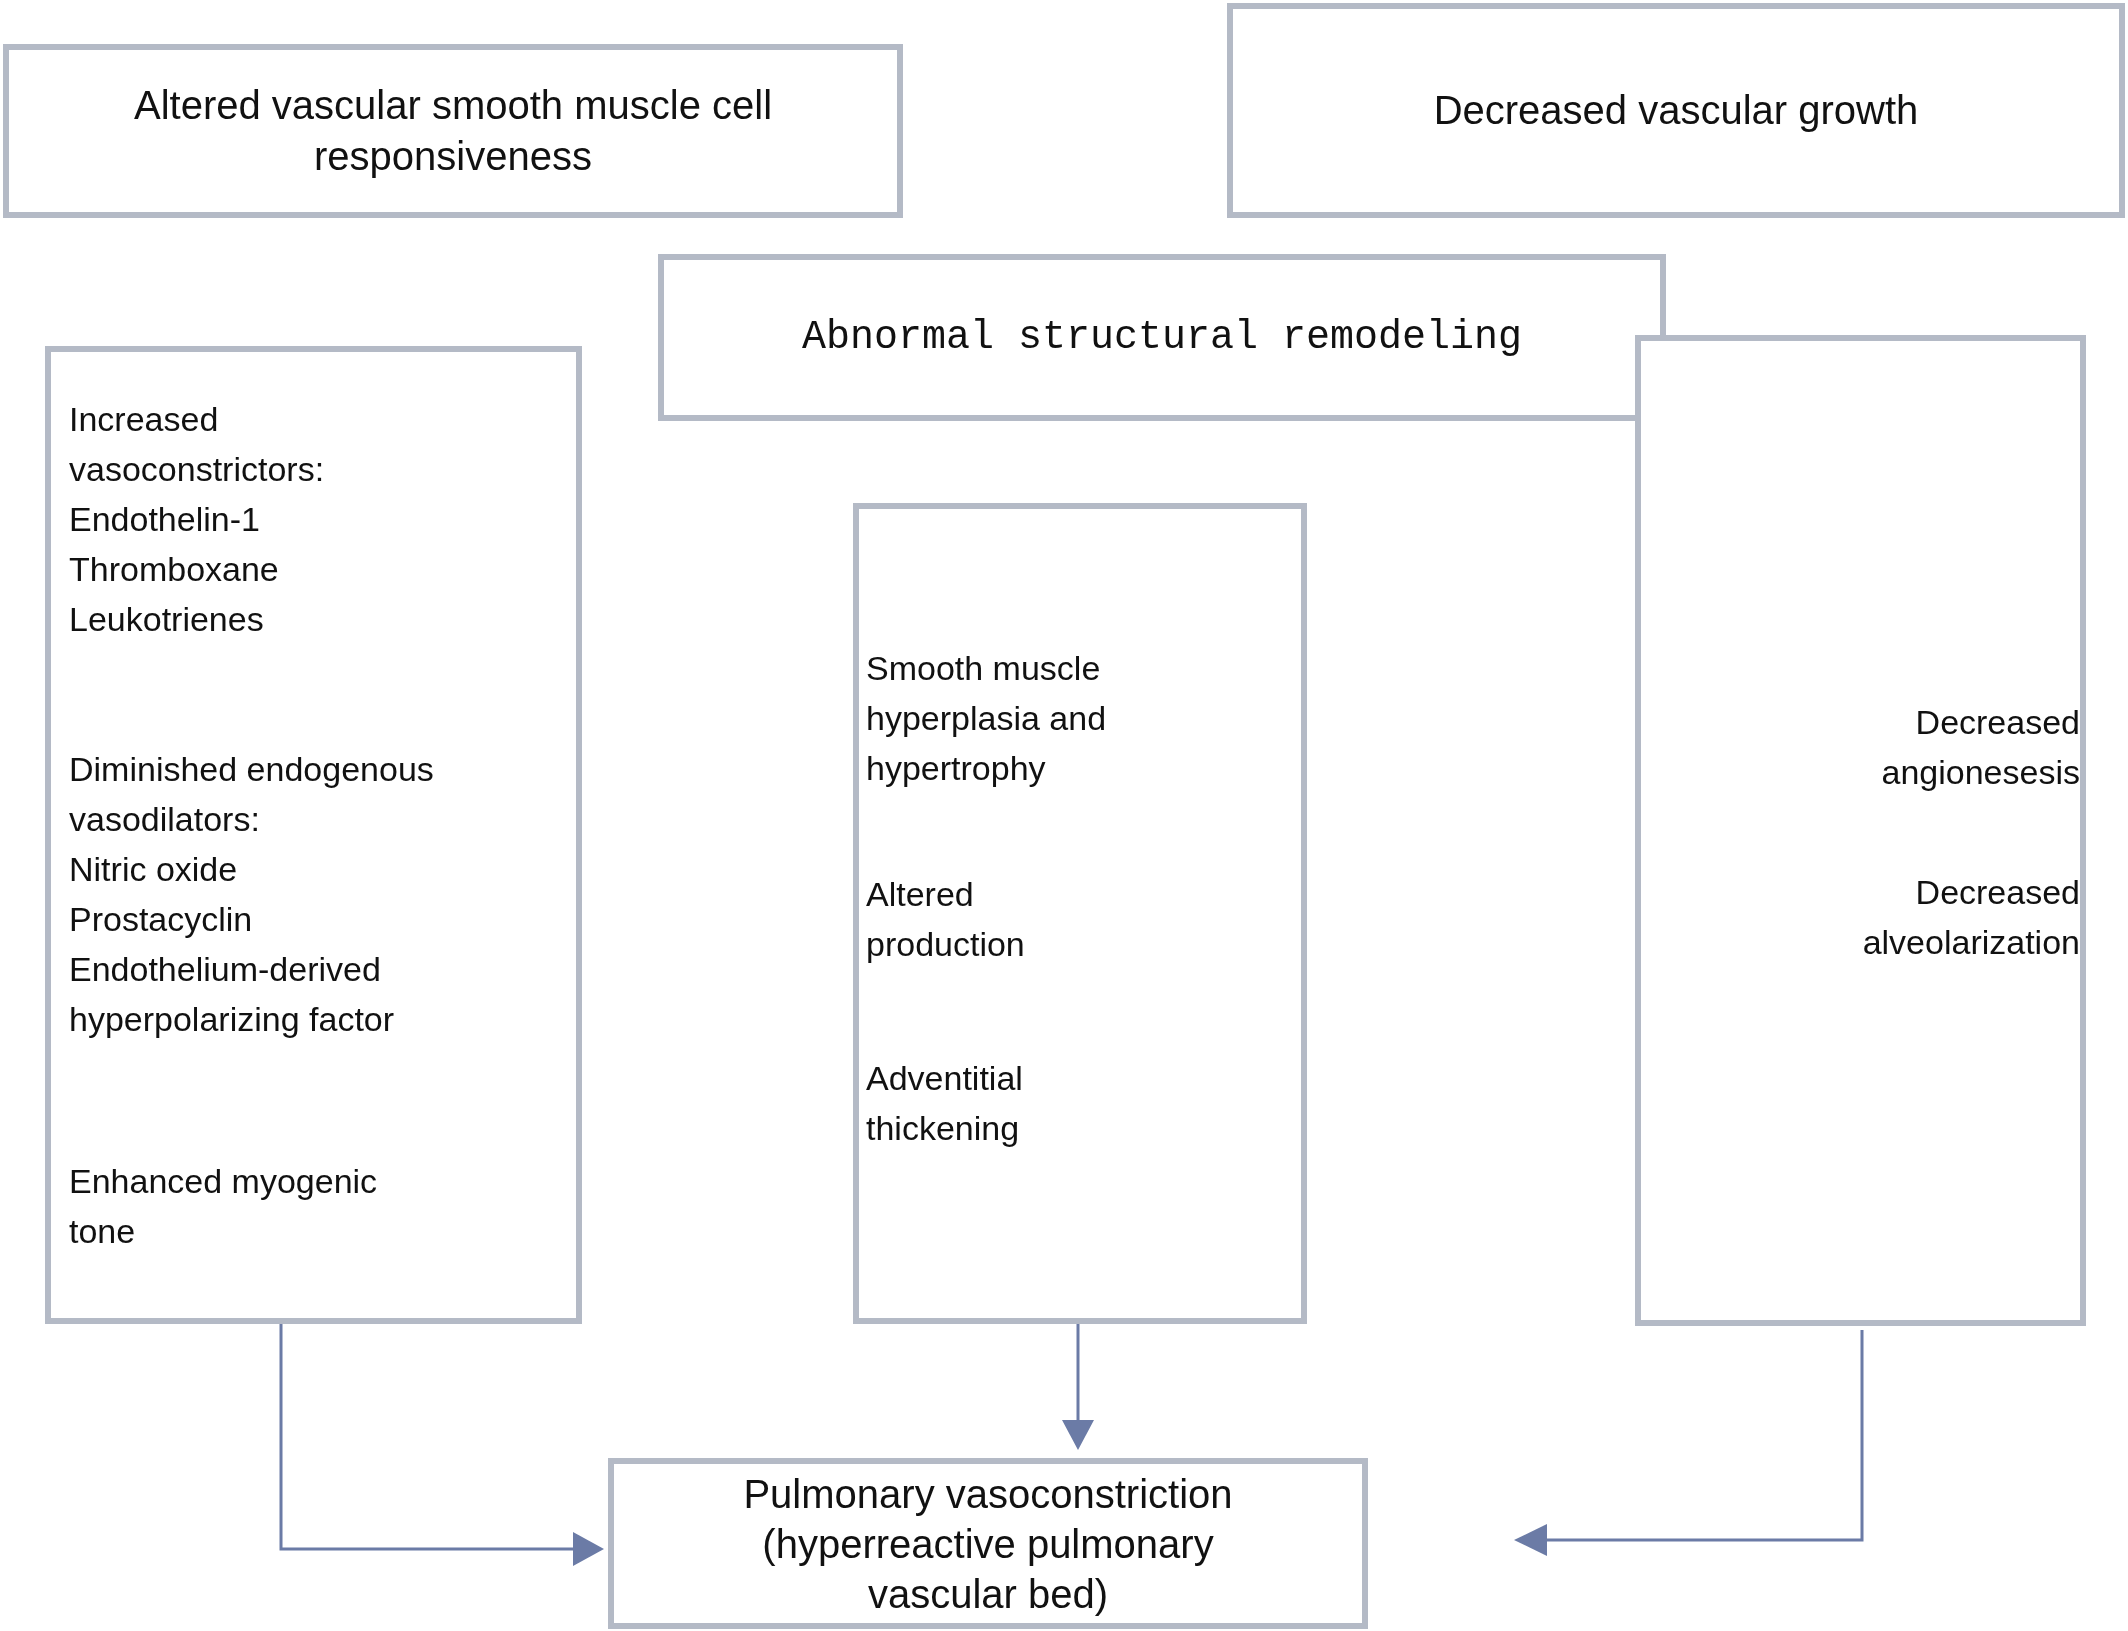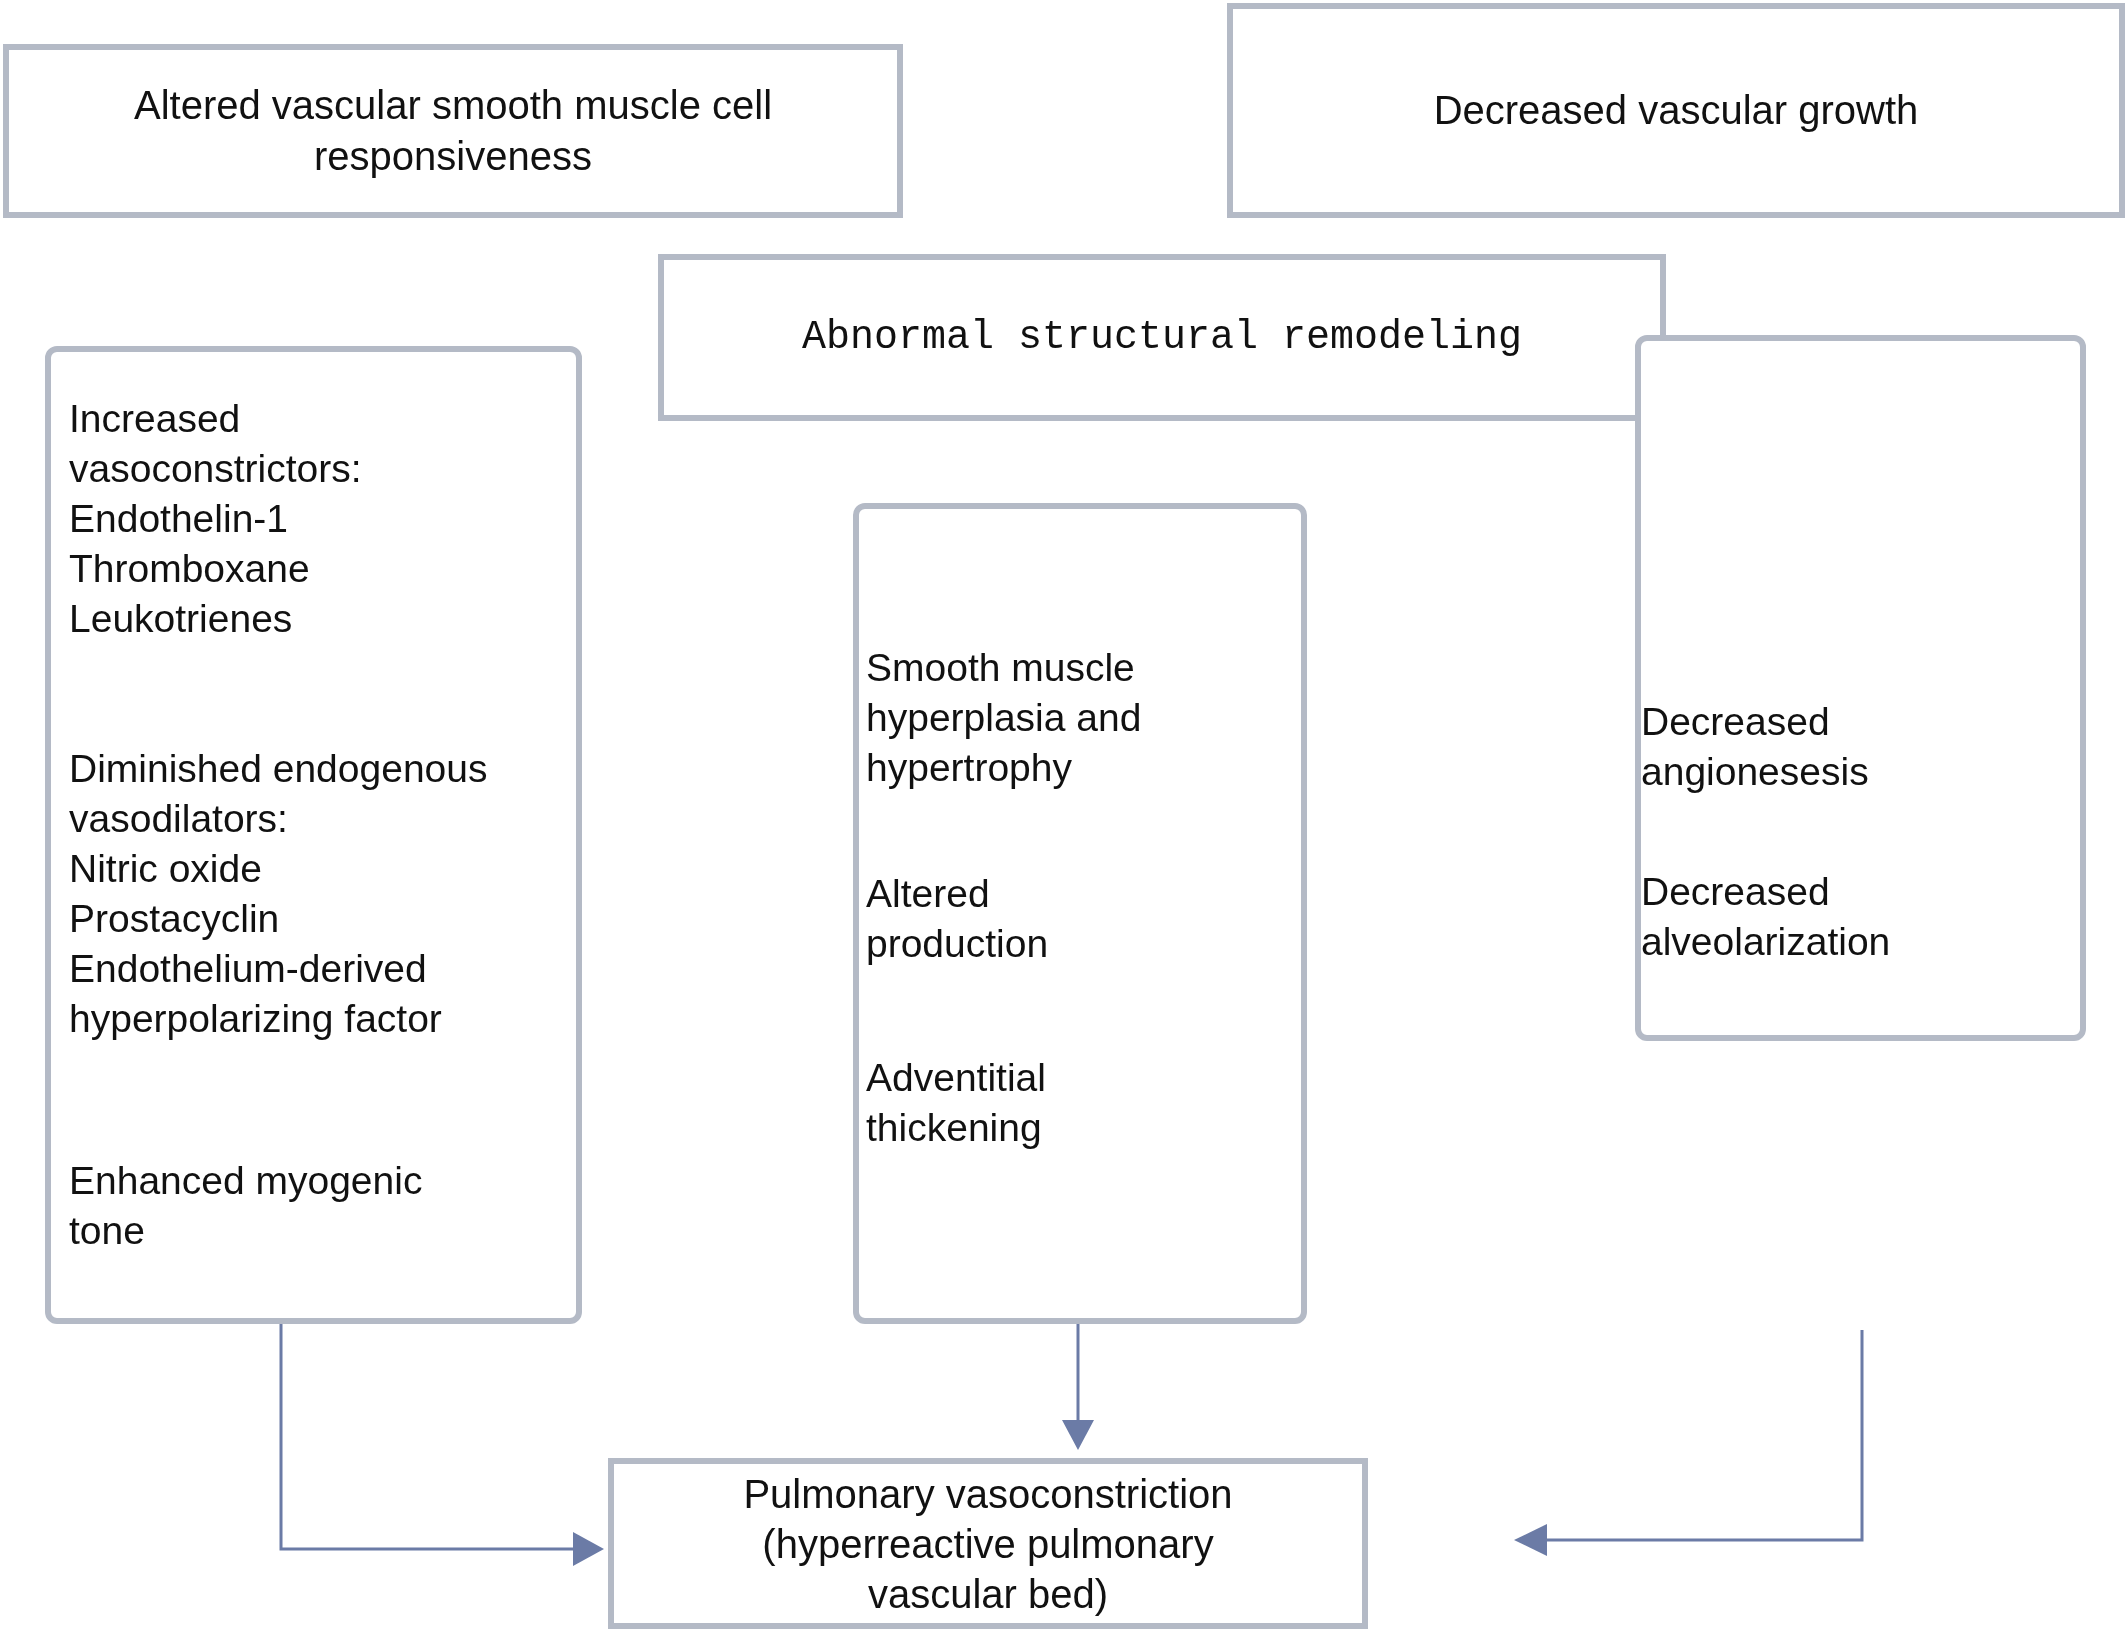--- a/index.html
+++ b/index.html
@@ -1,21 +1,21 @@
 <!DOCTYPE html>
 <html><head>
   <meta charset="utf-8">
   <style>
     html, body { margin: 0; padding: 0; background: #ffffff; }
     body { width: 2128px; height: 1631px; position: relative; overflow: hidden;
            font-family: "Liberation Sans", "DejaVu Sans", sans-serif; color: #111111; }
     .box { position: absolute; box-sizing: border-box; border: 6px solid #b4bac6; background: #ffffff; }
     .center { display: flex; align-items: center; justify-content: center; text-align: center; }
     .hdr { font-size: 40px; line-height: 51px; }
-    .list { font-size: 39px; line-height: 50px; border-radius: 12px; }
+    .list { font-size: 34px; line-height: 50px; }
     .line { display: block; white-space: nowrap; }
     .gap2 { height: 100px; }
     svg.connectors { position: absolute; left: 0; top: 0; }
   </style>
 </head>
 <body>
 
 <div class="box center hdr" style="left:3px; top:3px; width:900px; height:174px;margin-top:41px;">
   <div>
     <span class="line">Altered vascular smooth muscle cell</span>
@@ -66,21 +66,21 @@
     <span class="line">Altered</span>
     <span class="line">production</span>
   </div>
   <div style="height:84px;"></div>
   <div>
     <span class="line">Adventitial</span>
     <span class="line">thickening</span>
   </div>
 </div>
 
-<div class="box list" style="left:1635px; top:335px; width:451px; height:706px; padding:356px 0 0 0; text-align:left;">
+<div class="box list" style="left:1635px; top:335px; width:451px; height:991px; padding:356px 0 0 0; text-align:right;">
   <div>
     <span class="line">Decreased</span>
     <span class="line">angionesesis</span>
   </div>
   <div style="height:70px;"></div>
   <div>
     <span class="line">Decreased</span>
     <span class="line">alveolarization</span>
   </div>
 </div>

